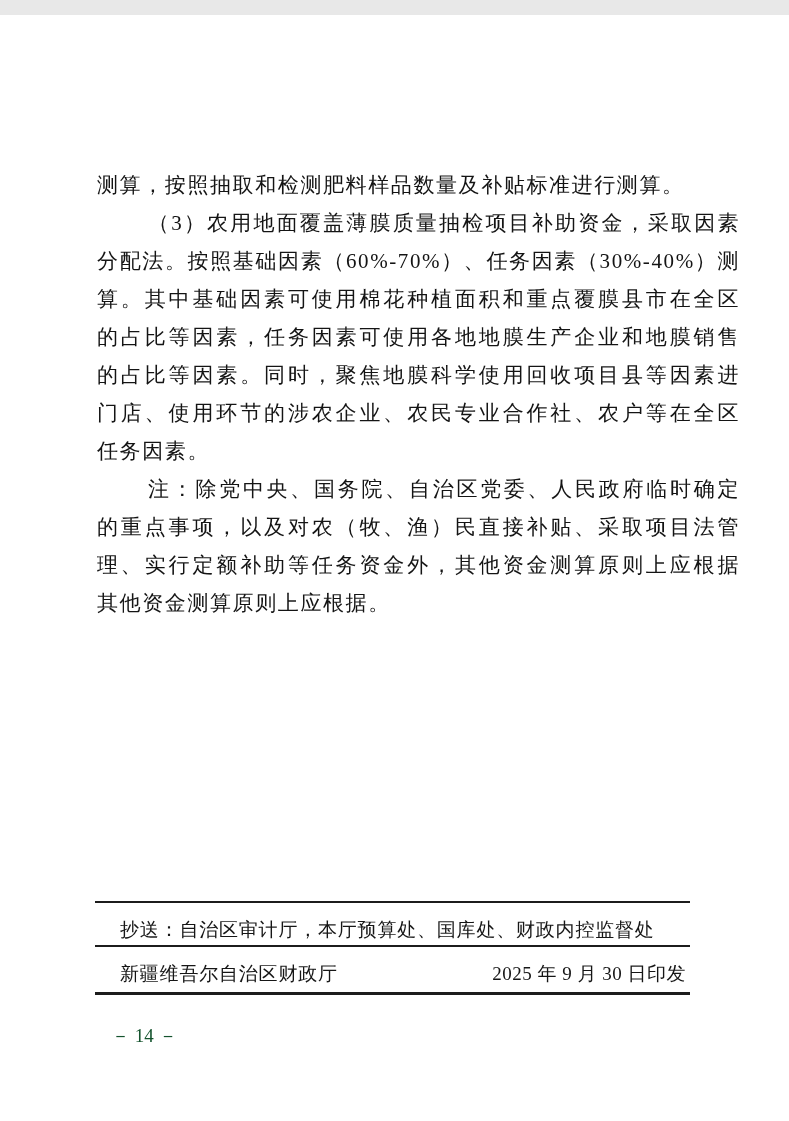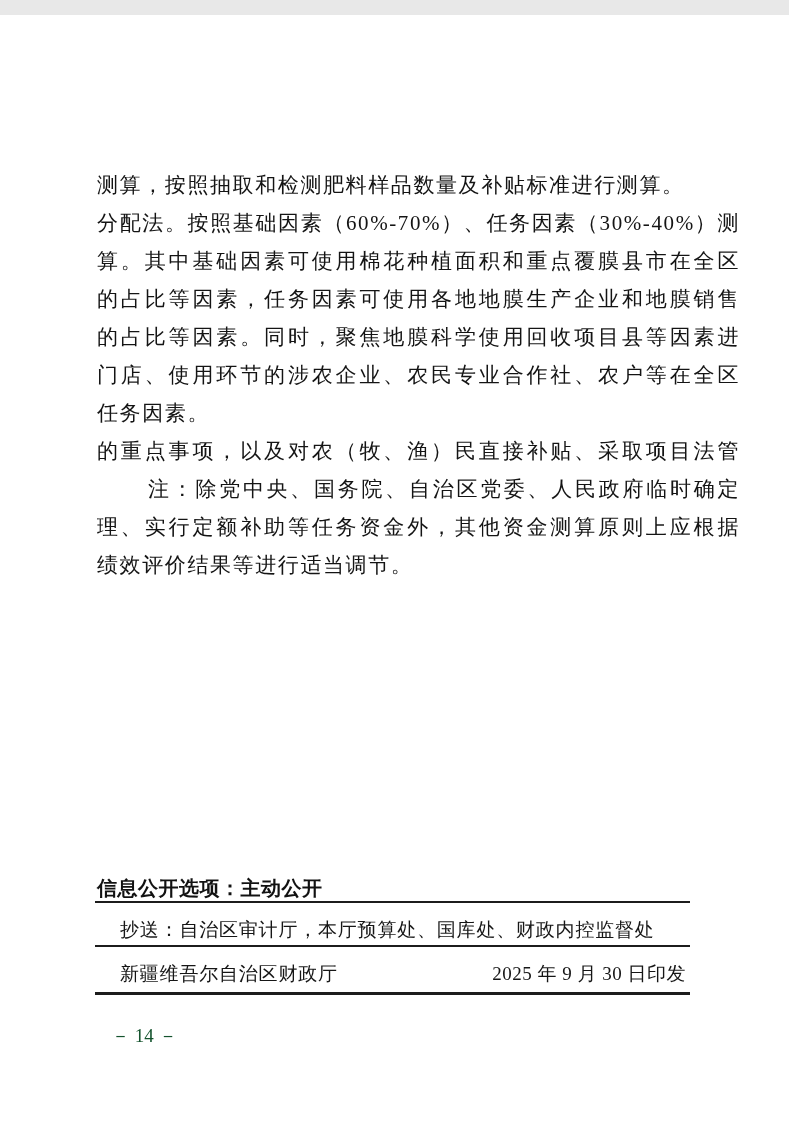--- a/index.html
+++ b/index.html
@@ -75,33 +75,33 @@
     color:#14532d;
   }
 </style>
 </head>
 <body>
 
 <div class="page">
 
   <div class="body-text">
     <div class="line">测算，按照抽取和检测肥料样品数量及补贴标准进行测算。</div>
+    <div class="line jl ind">（3）农用地面覆盖薄膜质量抽检项目补助资金，采取因素</div>
     <div class="line jl">分配法。按照基础因素（60%-70%）、任务因素（30%-40%）测</div>
     <div class="line jl">算。其中基础因素可使用棉花种植面积和重点覆膜县市在全区</div>
     <div class="line jl">的占比等因素，任务因素可使用各地地膜生产企业和地膜销售</div>
     <div class="line jl">的占比等因素。同时，聚焦地膜科学使用回收项目县等因素进</div>
     <div class="line jl">门店、使用环节的涉农企业、农民专业合作社、农户等在全区</div>
     <div class="line">任务因素。</div>
+    <div class="line jl ind">注：除党中央、国务院、自治区党委、人民政府临时确定</div>
     <div class="line jl">的重点事项，以及对农（牧、渔）民直接补贴、采取项目法管</div>
-    <div class="line jl ind">注：除党中央、国务院、自治区党委、人民政府临时确定</div>
     <div class="line jl">理、实行定额补助等任务资金外，其他资金测算原则上应根据</div>
-    <div class="line">绩效评价结果等进行适当调节。</div>
+    <div class="line">其他资金测算原则上应根据。</div>
   </div>
 
-  <div class="footer-info">信息公开选项：主动公开</div>
 
   <div class="rule rule1"></div>
 
   <div class="footer-cc">抄送：自治区审计厅，本厅预算处、国库处、财政内控监督处</div>
 
   <div class="rule rule2"></div>
 
   <div class="footer-issue">
     <span class="agency">新疆维吾尔自治区财政厅</span>
     <span class="date">2025 年 9 月 30 日印发</span>

